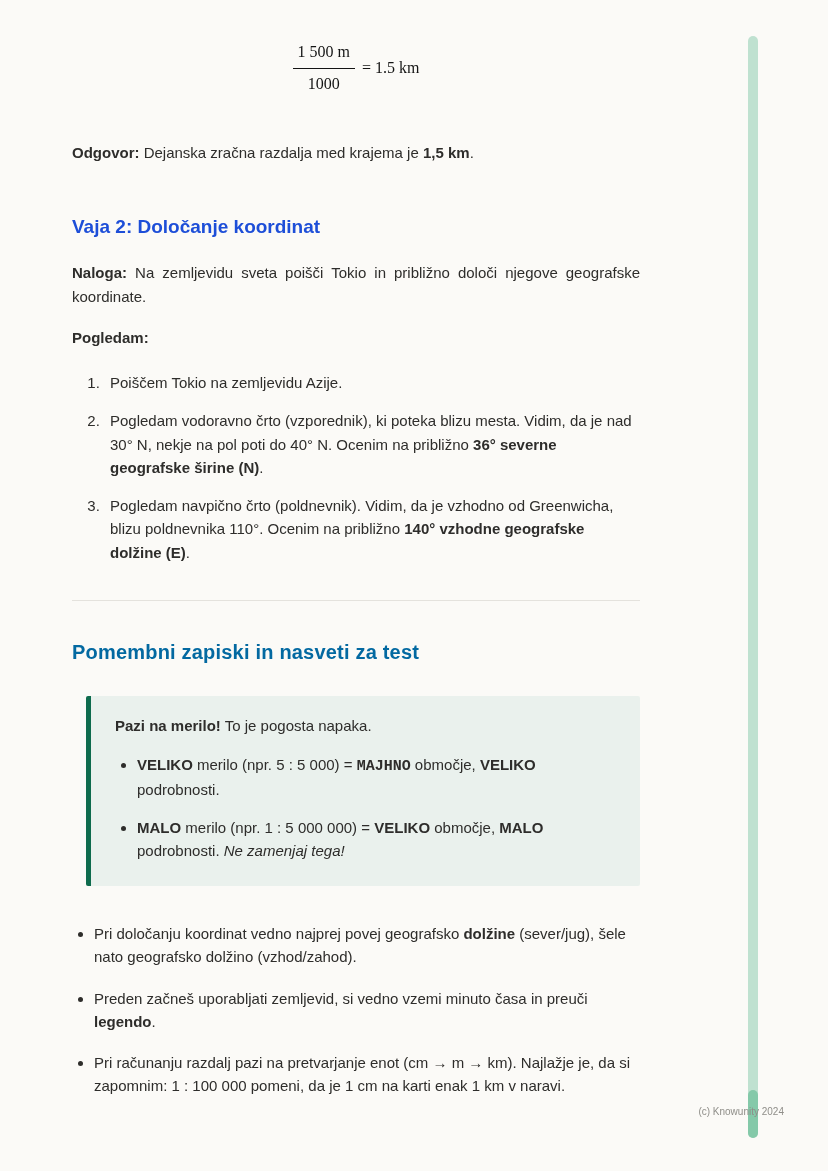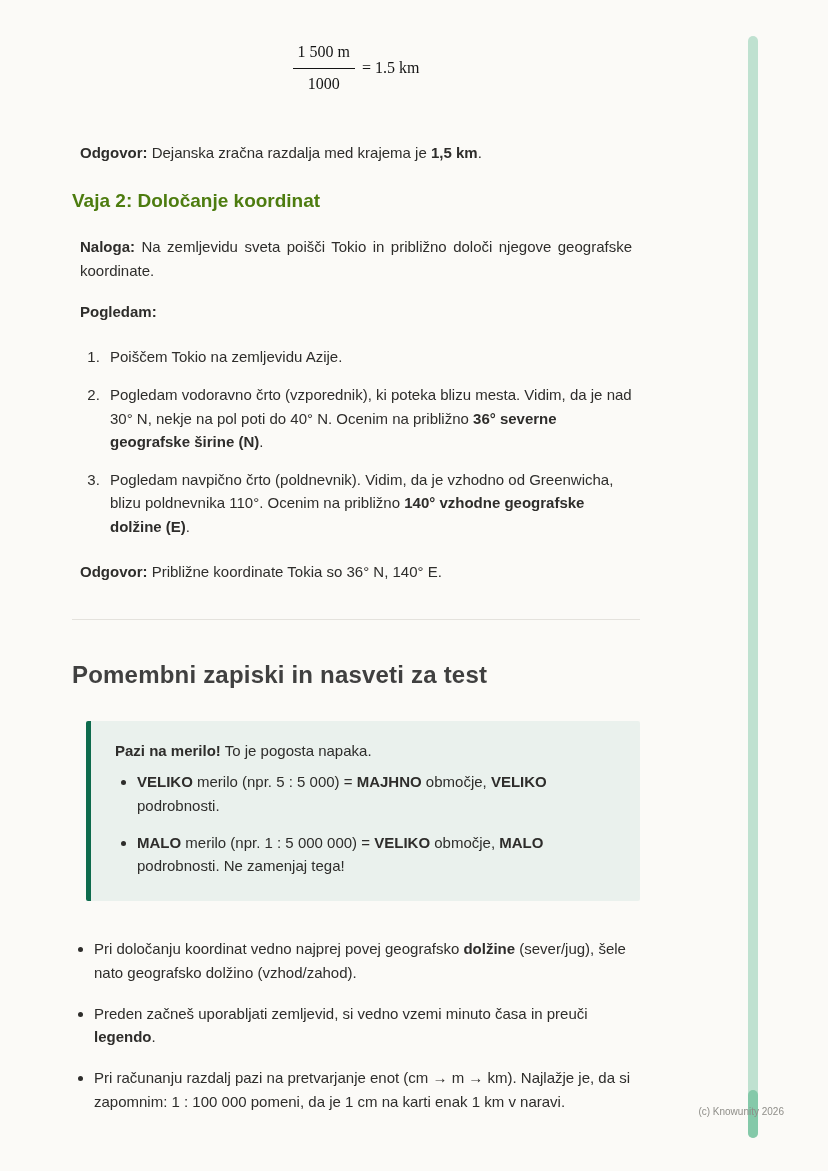--- a/index.html
+++ b/index.html
@@ -15,36 +15,36 @@
   
   .formula-row {
     display:flex; justify-content:center; align-items:center; gap:7px;
     font-family:"Liberation Serif", serif; font-size:16px; color:#141414;
     margin:4px 0 44px;
   }
   .fraction { display:inline-flex; flex-direction:column; align-items:center; }
   .fraction .num { padding:0 5px 3px; border-bottom:1.4px solid #141414; }
   .fraction .den { padding-top:3px; }
 
-  .para { margin:0 8px 18px; }
+  .para { margin:0 0 18px; }
   .justify { text-align:justify; }
 
-  .h3 { color:#4d7c0f; font-size:19px; font-weight:700; margin:22px 0 20px; }
-  .h2 { color:#404040; font-size:24px; font-weight:700; margin:0 0 28px; letter-spacing:.2px; }
+  .h3 { color:#1d4ed8; font-size:19px; font-weight:700; margin:48px 0 20px; }
+  .h2 { color:#0369a1; font-size:20px; font-weight:700; margin:0 0 28px; letter-spacing:.2px; }
 
   ol.steps { margin:22px 8px 22px; padding-left:24px; }
   ol.steps li { margin-bottom:15px; padding-left:6px; }
 
   .divider { border:none; border-top:1px solid #e4e2dd; margin:36px 0; }
 
   .callout {
     background:#eaf1ed; border-left:5px solid #0e6b4d; border-radius:2px;
     padding:18px 24px 10px 24px; margin:0 0 36px 14px;
   }
-  .callout .callout-intro { margin:0 0 8px; }
+  .callout .callout-intro { margin:0 0 16px; }
   .callout ul { margin:0; padding-left:22px; }
   .callout ul li { margin-bottom:14px; }
 
   ul.tips { margin:0 0 6px; padding-left:22px; }
   ul.tips li { margin-bottom:18px; }
 
   .scrollbar-track {
     position:absolute; right:70px; top:36px; width:10px; height:1102px;
     background:#bfe1d0; border-radius:6px; z-index:1;
   }
@@ -80,41 +80,40 @@
     <p class="para justify"><span style="font-weight: 700;">Naloga:</span><span> Na zemljevidu sveta poišči Tokio in približno določi njegove geografske koordinate.</span></p>
 
     <p class="para"><span style="font-weight: 700;">Pogledam:</span></p>
 
     <ol class="steps">
       <li><span>Poiščem Tokio na zemljevidu Azije.</span></li>
       <li><span>Pogledam vodoravno črto (vzporednik), ki poteka blizu mesta. Vidim, da je nad 30° N, nekje na pol poti do 40° N. Ocenim na približno </span><span style="font-weight: 700;">36° severne geografske širine (N)</span><span>.</span></li>
       <li><span>Pogledam navpično črto (poldnevnik). Vidim, da je vzhodno od Greenwicha, blizu poldnevnika 110°. Ocenim na približno </span><span style="font-weight: 700;">140° vzhodne geografske dolžine (E)</span><span>.</span></li>
     </ol>
 
-    <p class="para"><span style="font-weight: 700;">Odgovor:</span><span> Približne koordinate Tokia so 36° N, 140° E.</span></p>
 
     <hr class="divider">
 
     <h2 class="h2">Pomembni zapiski in nasveti za test</h2>
 
     <div class="callout">
       <p class="callout-intro"><span style="font-weight: 700;">Pazi na merilo!</span><span> To je pogosta napaka.</span></p>
       <ul>
-        <li><span style="font-weight: 700;">VELIKO</span><span> merilo (npr. 5 : 5 000) = </span><span style="font-weight: 700;">MAJHNO</span><span> območje, </span><span style="font-weight: 700;">VELIKO</span><span> podrobnosti.</span></li>
-        <li><span style="font-weight: 700;">MALO</span><span> merilo (npr. 1 : 5 000 000) = </span><span style="font-weight: 700;">VELIKO</span><span> območje, </span><span style="font-weight: 700;">MALO</span><span> podrobnosti. </span><span style="">Ne zamenjaj tega!</span></li>
+        <li><span style="font-weight: 700;">VELIKO</span><span> merilo (npr. 5 : 5 000) = </span><span style="font-weight: 700; font-family: Liberation Mono, monospace;">MAJHNO</span><span> območje, </span><span style="font-weight: 700;">VELIKO</span><span> podrobnosti.</span></li>
+        <li><span style="font-weight: 700;">MALO</span><span> merilo (npr. 1 : 5 000 000) = </span><span style="font-weight: 700;">VELIKO</span><span> območje, </span><span style="font-weight: 700;">MALO</span><span> podrobnosti. </span><span style="font-style: italic;">Ne zamenjaj tega!</span></li>
       </ul>
     </div>
 
     <ul class="tips">
       <li><span>Pri določanju koordinat vedno najprej povej geografsko </span><span style="font-weight: 700;">dolžine</span><span> (sever/jug), šele nato geografsko </span><span style="font-weight: 400;">dolžino</span><span> (vzhod/zahod).</span></li>
       <li><span>Preden začneš uporabljati zemljevid, si vedno vzemi minuto časa in preuči </span><span style="font-weight: 700; text-align: center;">legendo</span><span>.</span></li>
       <li><span>Pri računanju razdalj pazi na pretvarjanje enot (cm → m → km). Najlažje je, da si zapomnim: 1 : 100 000 pomeni, da je 1 cm na karti enak 1 km v naravi.</span></li>
     </ul>
 
   </div>
 
   <div class="scrollbar-track">
     <div class="scrollbar-thumb"></div>
   </div>
 
-  <div class="footer">(c) Knowunity 2026</div>
+  <div class="footer">(c) Knowunity 2024</div>
 
 </div>
 
 </body></html>

